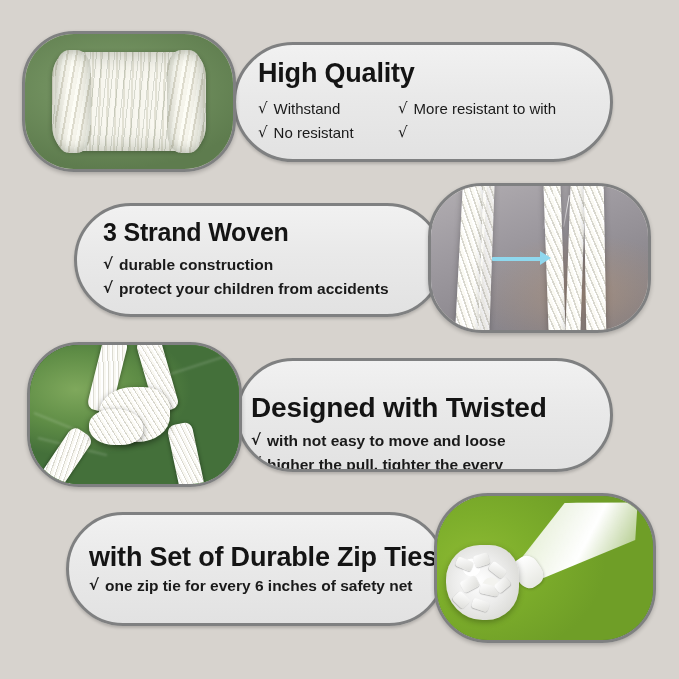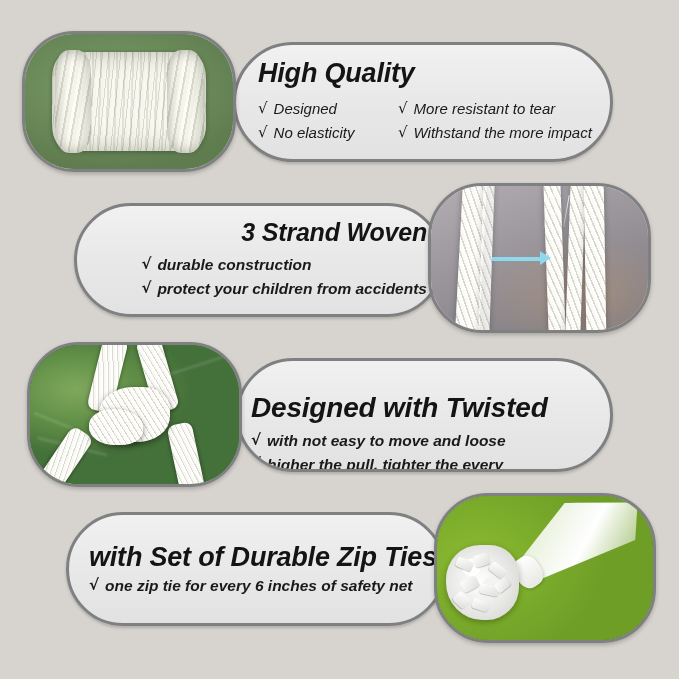--- a/index.html
+++ b/index.html
@@ -34,21 +34,20 @@
     box-shadow: 0 2px 3px rgba(0,0,0,0.18);
     overflow: hidden;
   }
   .panel-inner {
     position: absolute;
     top: 0;
     bottom: 0;
     display: flex;
     flex-direction: column;
     justify-content: center;
-    font-style: italic;
   }
   .panel-title {
     color: #141414;
     font-weight: bold;
     letter-spacing: -0.2px;
     white-space: nowrap;
     line-height: 1.05;
   }
   .bullets {
     display: flex;
@@ -121,21 +120,21 @@
     box-shadow: inset 0 0 14px rgba(80,90,70,0.5);
     border-radius: 14px/22px;
   }
   .coil:before { left: 2%; }
   .coil:after  { right: 2%; }
 
   
   #row2-panel {
     left: 74px; top: 203px; width: 370px; height: 114px;
   }
-  #row2-panel .panel-inner { left: 26px; right: 14px; align-items: flex-end; }
+  #row2-panel .panel-inner { left: 26px; right: 14px; }
   #row2-panel .panel-title { font-size: 25px; margin-bottom: 7px; }
   #row2-panel .bullet { font-size: 15.5px; font-weight: bold; }
   #row2-panel .bullet-row { margin: 3px 0; }
 
   #row2-img { left: 428px; top: 183px; width: 223px; height: 150px; border-radius: 54px; }
   .strand-bg {
     background:
       radial-gradient(ellipse 80% 70% at 70% 75%, rgba(183,150,120,0.55) 0%, rgba(150,140,140,0.0) 60%),
       linear-gradient(160deg, #b2aeb2 0%, #9e9aa0 35%, #8e8a90 65%, #7e7a80 100%);
   }
@@ -255,35 +254,34 @@
 
   <div class="row">
 
     <div class="panel" id="row1-panel">
       <div class="panel-inner">
         <div class="panel-title">High Quality</div>
         <div class="bullets">
           <div class="bullet-row">
             <div class="bullet bullet-col-a">
               <span class="tick">√</span>
-              <span>Designed</span>
-            </div>
-            <div class="bullet">
-              <span class="tick">√</span>
-              <span>More resistant to tear</span>
+              <span>Withstand</span>
+            </div>
+            <div class="bullet">
+              <span class="tick">√</span>
+              <span>More resistant to with</span>
             </div>
           </div>
           <div class="bullet-row">
             <div class="bullet bullet-col-a">
               <span class="tick">√</span>
-              <span>No elasticity</span>
-            </div>
-            <div class="bullet">
-              <span class="tick">√</span>
-              <span>Withstand the more impact</span>
+              <span>No resistant</span>
+            </div>
+            <div class="bullet">
+              <span class="tick">√</span>
             </div>
           </div>
         </div>
       </div>
     </div>
 
     <div class="imgcard" id="row1-img">
       <div class="photo green-solid">
         <div class="coil"></div>
       </div>

